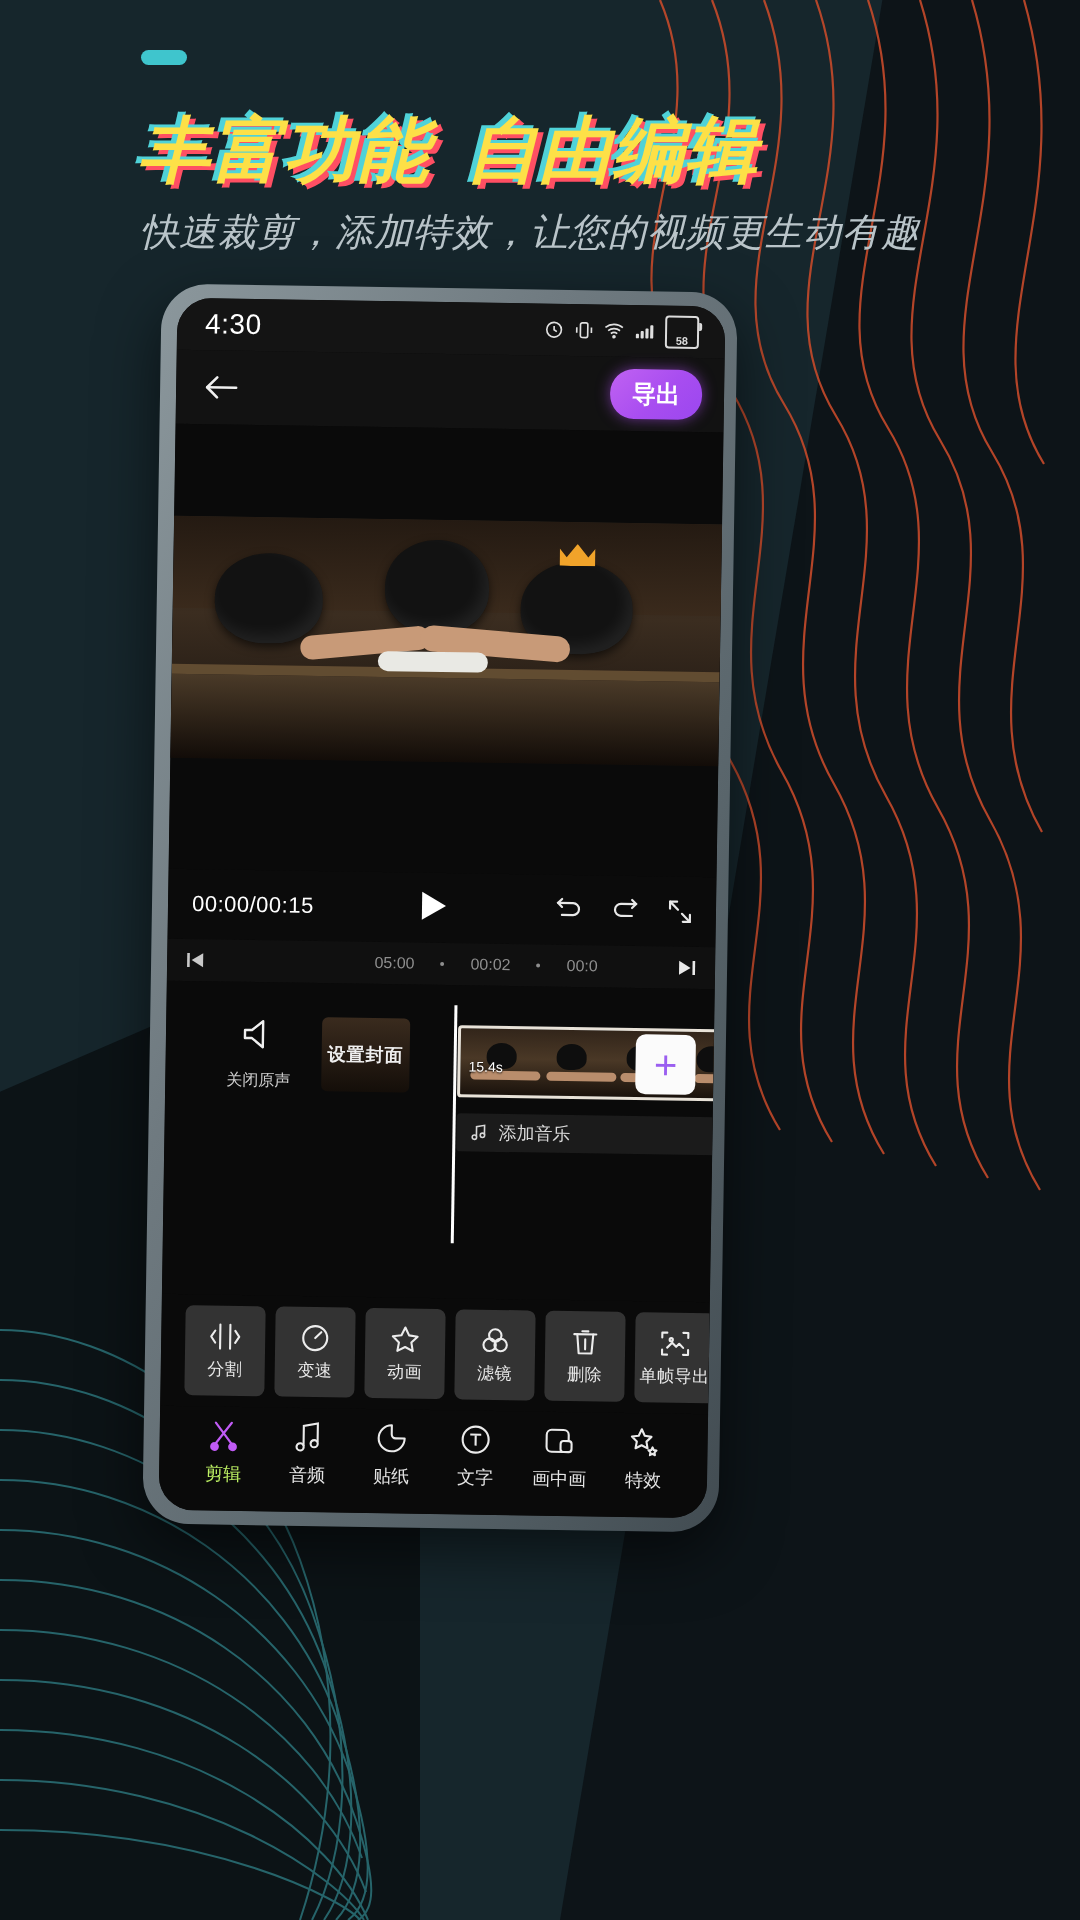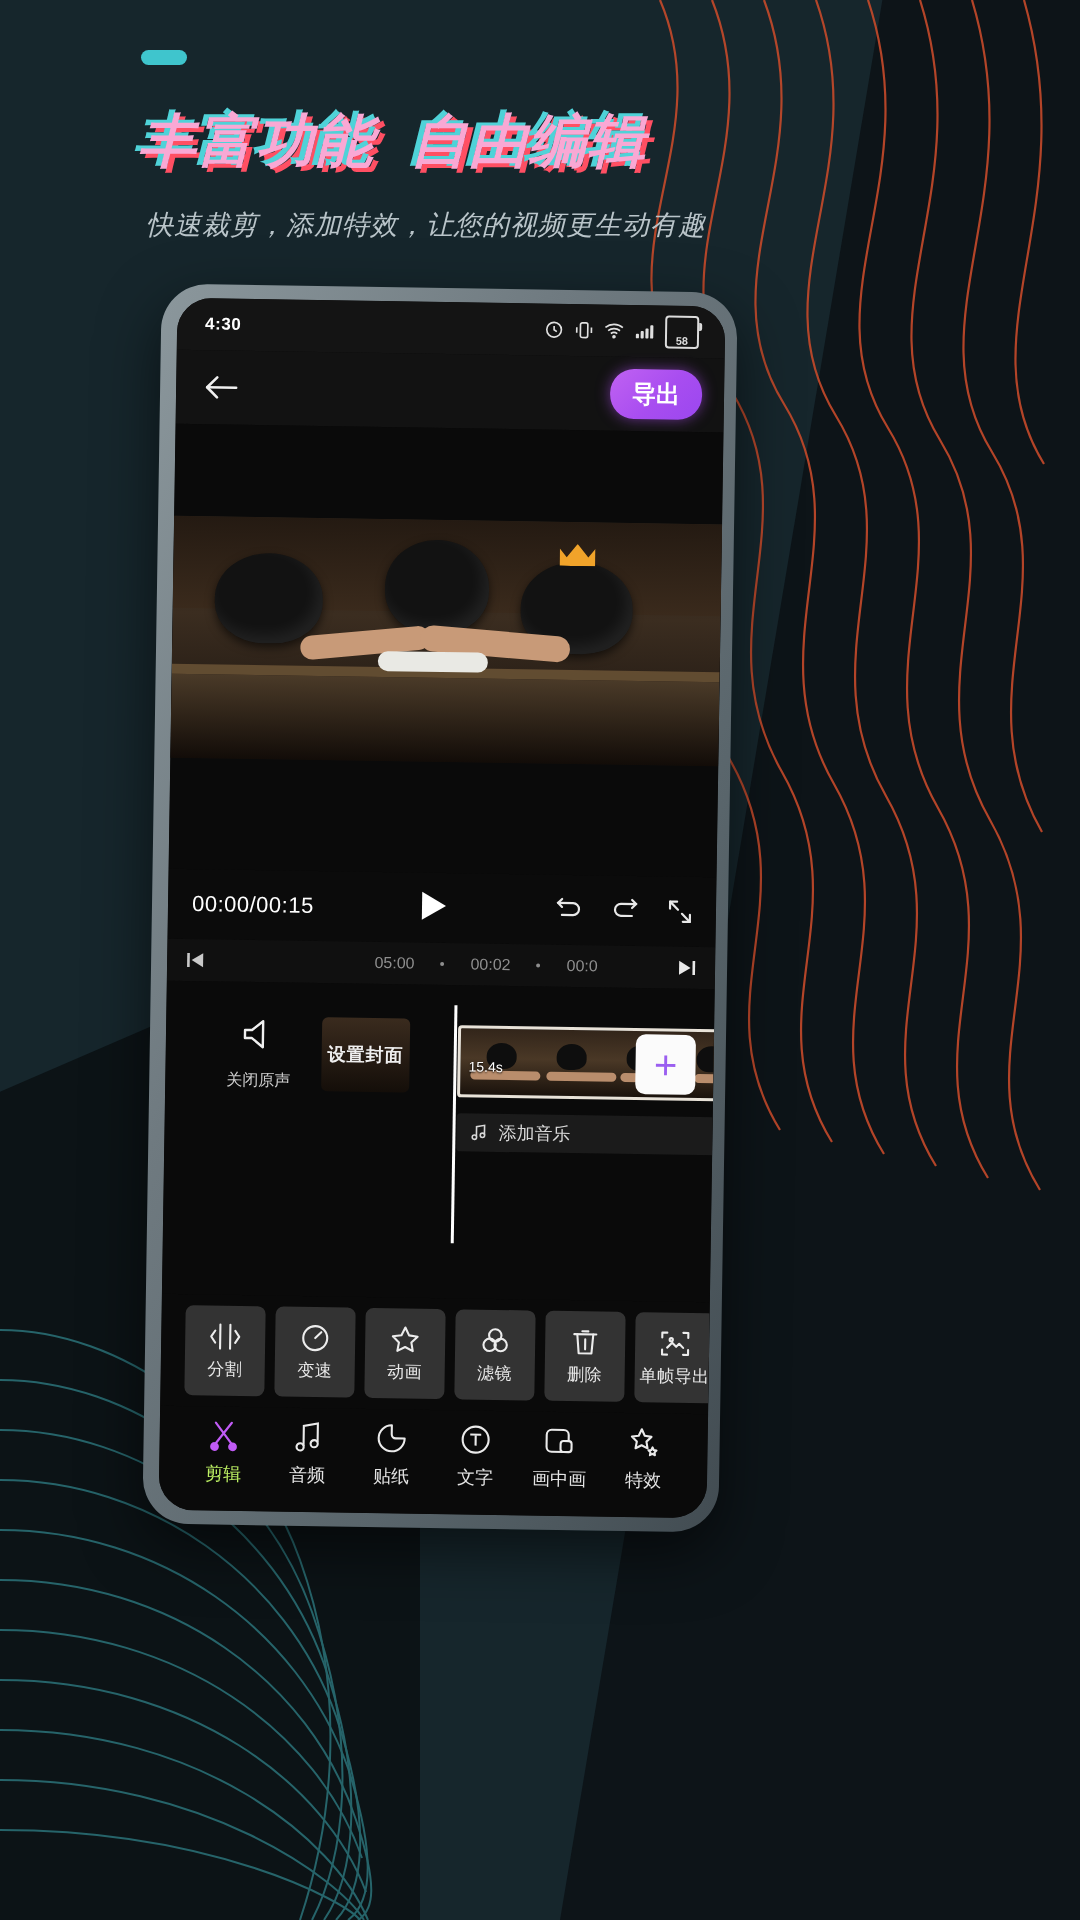--- a/index.html
+++ b/index.html
@@ -24,35 +24,34 @@
     clip-path:polygon(0 18%, 100% 0, 100% 100%, 0 100%);
   }
 
   
   .accent-bar {
     position:absolute; left:141px; top:50px; width:46px; height:15px;
     background:#3fc5cd; border-radius:8px;
   }
   .headline {
     position:absolute; left:138px; top:103px;
-    font-size:58px; font-weight:bold; letter-spacing:1px;
+    font-size:72px; font-weight:bold; letter-spacing:1px;
     font-style:italic;
-    color:#f9a8d4; white-space:nowrap;
+    color:#fde047; white-space:nowrap;
     text-shadow:
       -5px -3px 0 #4fd2d8,
       5px 4px 0 #ff4f63;
     font-family:"DejaVu Sans","Liberation Sans",sans-serif;
   }
   .headline .gap { display:inline-block; width:36px; }
   .subtitle {
     position:absolute; left:140px; top:207px;
-    font-size:27px; font-style:italic; letter-spacing:1px;
+    font-size:38px; font-style:italic; letter-spacing:1px;
     color:#b9c4c9; white-space:nowrap;
     font-family:"DejaVu Sans","Liberation Sans",sans-serif;
-    margin-left:6px;
   }
 
   
   #phone-wrap {
     position:absolute; left:152px; top:288px;
     width:576px; height:1240px;
     transform: rotate(0.9deg);
   }
   .phone-frame {
     position:absolute; inset:0;
@@ -66,21 +65,21 @@
     background:#0c0c0c; border-radius:34px; overflow:hidden;
     display:flex; flex-direction:column;
   }
 
   
   .status-bar {
     height:52px; flex:0 0 52px; display:flex; align-items:center;
     justify-content:space-between; padding:0 26px 0 28px; color:#fff;
     background:#141414;
   }
-  .status-time { font-size:17px; font-weight:bold; letter-spacing:.5px; }
+  .status-time { font-size:28px; font-weight:normal; letter-spacing:.5px; }
   .status-icons { display:flex; align-items:center; gap:8px; }
   .sicon { display:block; }
   .batt {
     display:flex; align-items:flex-end; justify-content:center;
     width:34px; height:33px; border:2px solid #dcdcdc; border-radius:4px;
     font-size:11px; font-weight:bold; color:#dcdcdc; position:relative;
   }
   .batt:after{content:"";position:absolute;right:-5px;top:5px;width:3px;height:8px;background:#dcdcdc;border-radius:0 2px 2px 0;}
 
   

